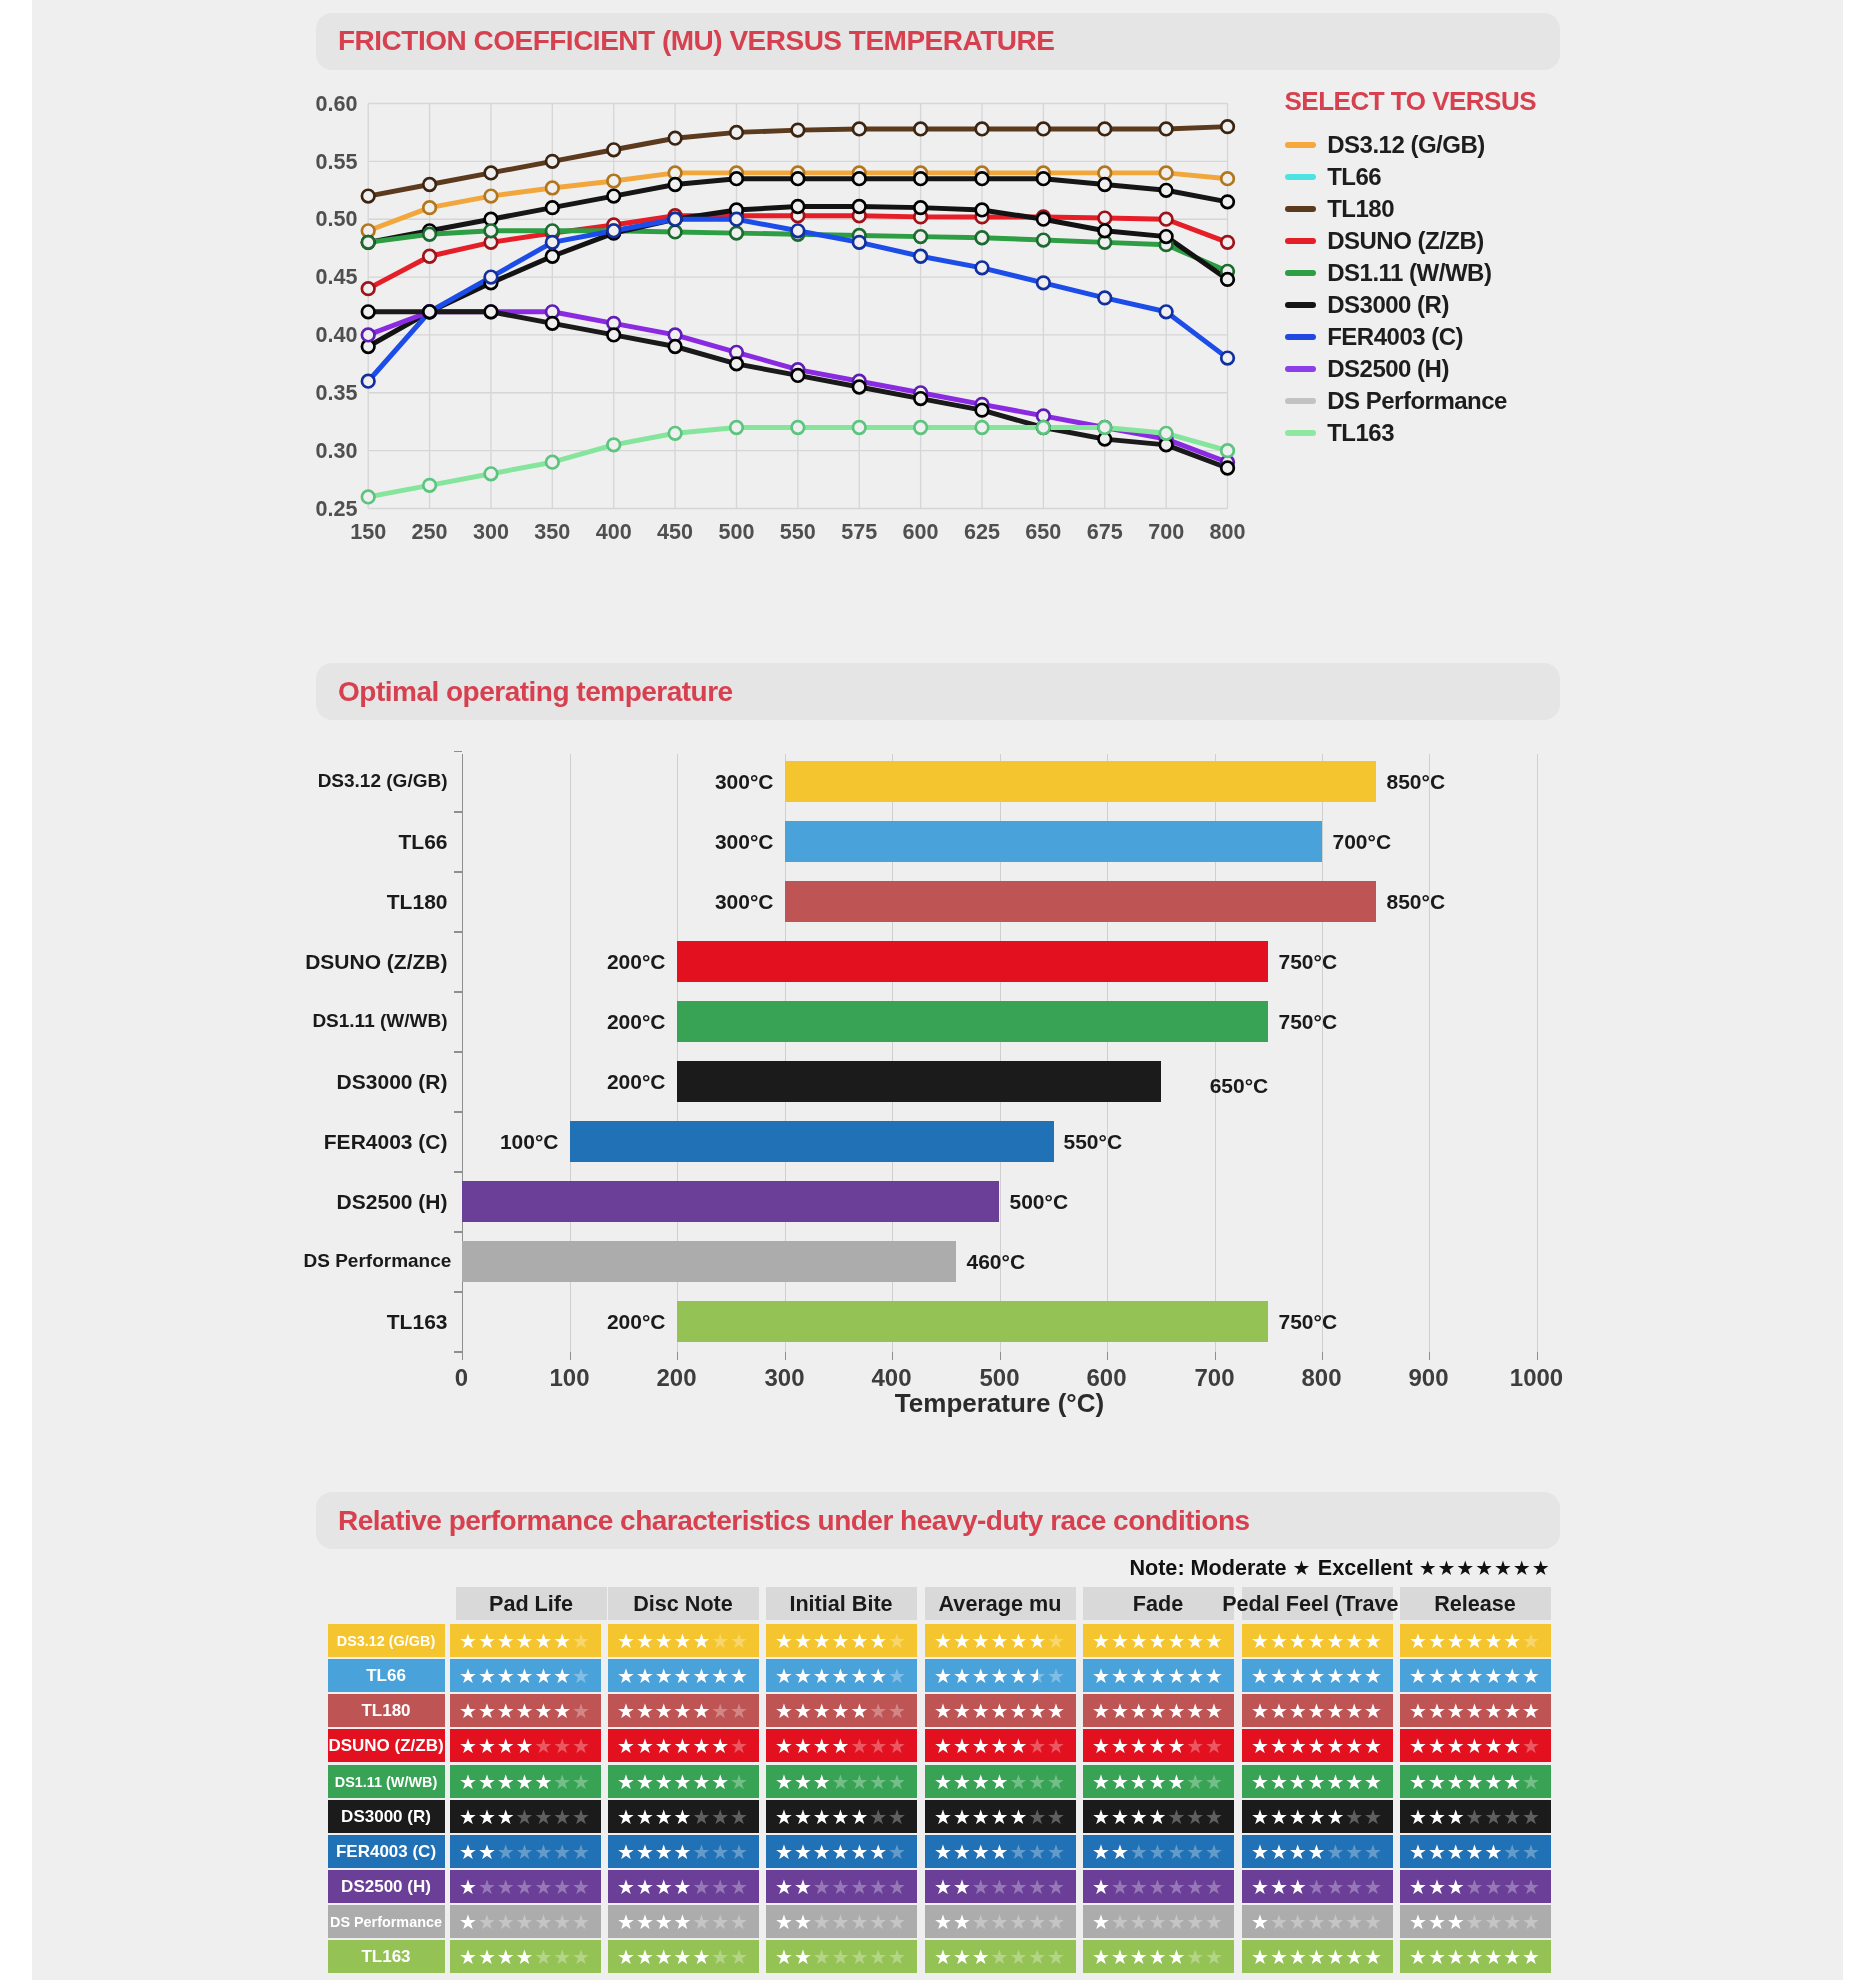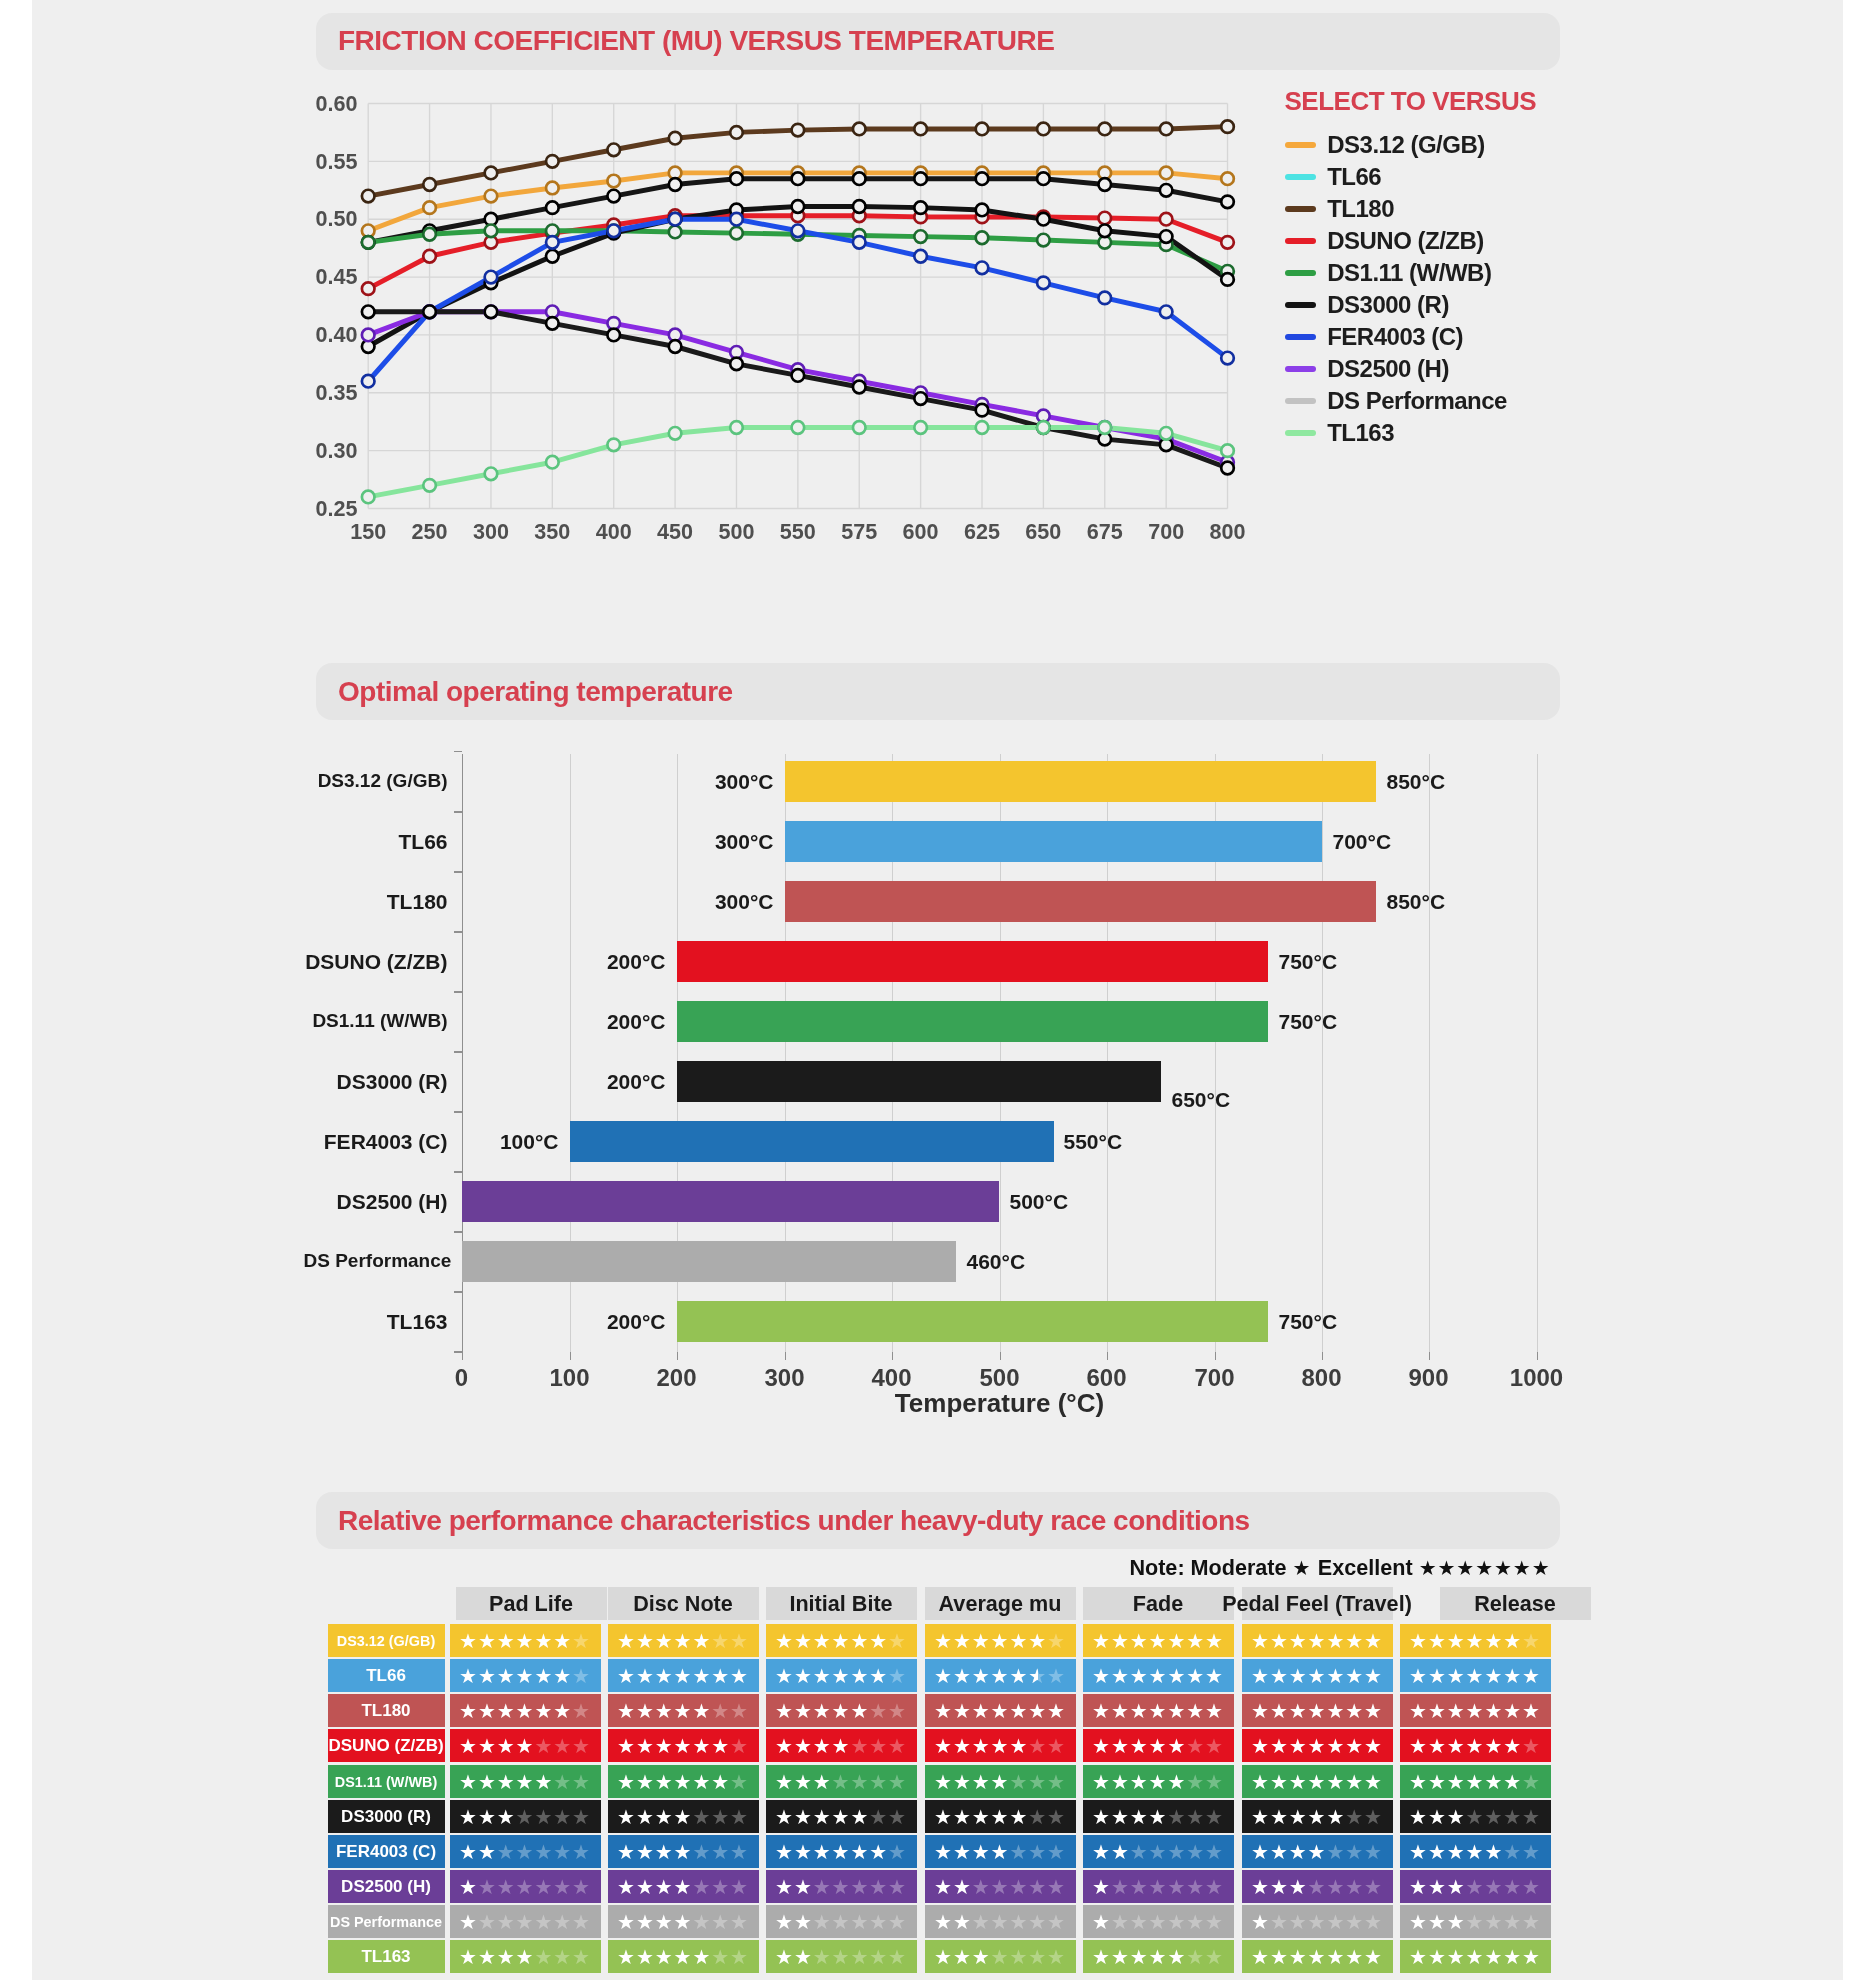--- a/index.html
+++ b/index.html
@@ -380,21 +380,21 @@
         <div class="bar" style="left: 645px; top: 194px; width: 591px; background: rgb(227, 17, 31);"></div>
         <div class="bar-min" style="left: 499px; top: 203px;">200°C</div>
         <div class="bar-max" style="left: 1247px; top: 203px;">750°C</div>
         <div class="bar-row-label" style="left: 272px; top: 263px; font-size: 19px;">DS1.11 (W/WB)</div>
         <div class="bar" style="left: 645px; top: 254px; width: 591px; background: rgb(56, 163, 85);"></div>
         <div class="bar-min" style="left: 499px; top: 263px;">200°C</div>
         <div class="bar-max" style="left: 1247px; top: 263px;">750°C</div>
         <div class="bar-row-label" style="left: 272px; top: 323px;">DS3000 (R)</div>
         <div class="bar" style="left: 645px; top: 314px; width: 484px; background: rgb(27, 27, 27);"></div>
         <div class="bar-min" style="left: 499px; top: 323px;">200°C</div>
-        <div class="bar-max" style="left: 1140px; top: 341px;">650°C</div>
+        <div class="bar-max" style="left: 1140px; top: 327px; text-align: center;">650°C</div>
         <div class="bar-row-label" style="left: 272px; top: 383px;">FER4003 (C)</div>
         <div class="bar" style="left: 538px; top: 374px; width: 484px; background: rgb(32, 113, 181);"></div>
         <div class="bar-min" style="left: 392px; top: 383px;">100°C</div>
         <div class="bar-max" style="left: 1032px; top: 383px;">550°C</div>
         <div class="bar-row-label" style="left: 272px; top: 443px;">DS2500 (H)</div>
         <div class="bar" style="left: 430px; top: 434px; width: 537px; background: rgb(107, 62, 151);"></div>
         <div class="bar-max" style="left: 978px; top: 443px;">500°C</div>
         <div class="bar-row-label" style="left: 272px; top: 503px; font-size: 19px;">DS Performance</div>
         <div class="bar" style="left: 430px; top: 494px; width: 494px; background: rgb(172, 172, 172);"></div>
         <div class="bar-max" style="left: 935px; top: 503px;">460°C</div>
@@ -408,21 +408,21 @@
       <span class="title-text">Relative performance characteristics under heavy-duty race conditions</span>
     </div>
     <div id="perf-table">
         <div id="table-note" style="position: absolute; top: 1.8px; left: 0px; width: 1519px; font-size: 21.6px; color: rgb(17, 17, 17);"><b>Note:  Moderate </b><span class="note-stars">★    </span><b>Excellent </b><span class="note-stars">★★★★★★★</span></div>
         <div class="hdr-cell" style="left: 424px; top: 34px; width: 151px;">Pad Life</div>
         <div class="hdr-cell" style="left: 576px; top: 34px; width: 151px;">Disc Note</div>
         <div class="hdr-cell" style="left: 734px; top: 34px; width: 151px;">Initial Bite</div>
         <div class="hdr-cell" style="left: 893px; top: 34px; width: 151px;">Average mu</div>
         <div class="hdr-cell" style="left: 1051px; top: 34px; width: 151px;">Fade</div>
         <div class="hdr-cell" style="left: 1210px; top: 34px; width: 151px;">Pedal Feel (Travel)</div>
-        <div class="hdr-cell" style="left: 1368px; top: 34px; width: 151px; margin-left: 40px;">Release</div>
+        <div class="hdr-cell" style="left: 1368px; top: 34px; width: 151px;">Release</div>
         <div class="row-label" style="left: 296px; top: 71px; width: 117px; background: rgb(244, 197, 46); font-size: 14.4px;">DS3.12 (G/GB)</div>
         <div class="star-cell" style="left: 418px; top: 71px; width: 151px; background: rgb(244, 197, 46);">
           <span class="star">★</span>
           <span class="star">★</span>
           <span class="star">★</span>
           <span class="star">★</span>
           <span class="star">★</span>
           <span class="star">★</span>
           <span class="star dim">★</span>
         </div>

